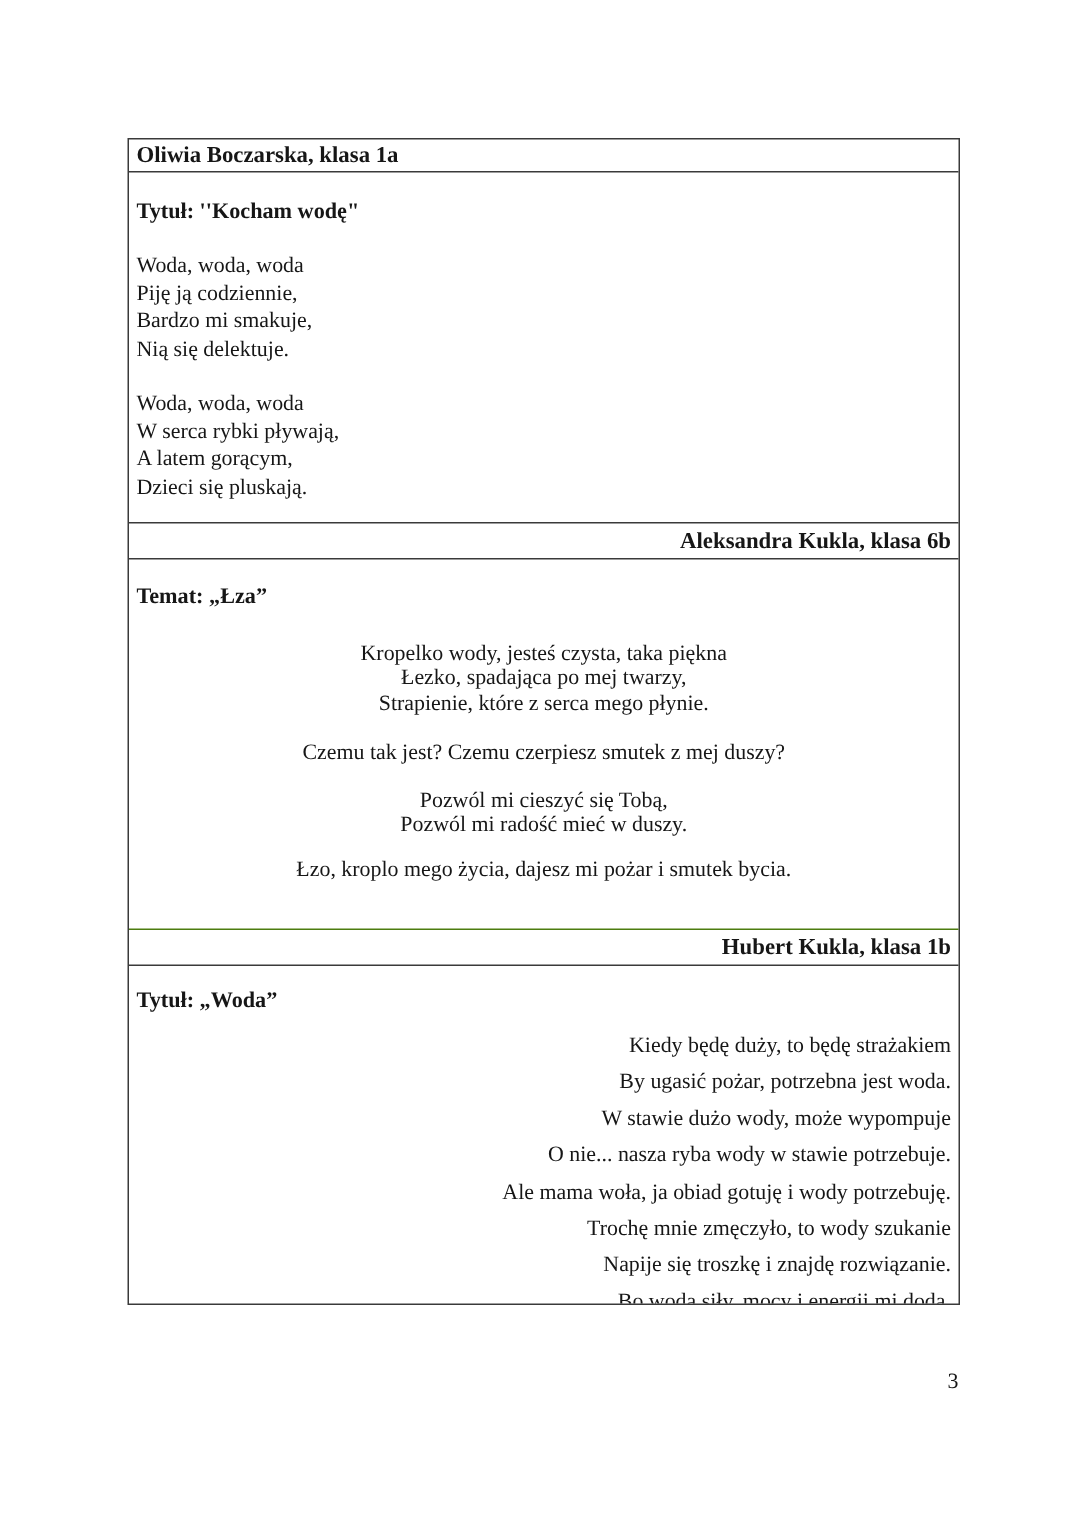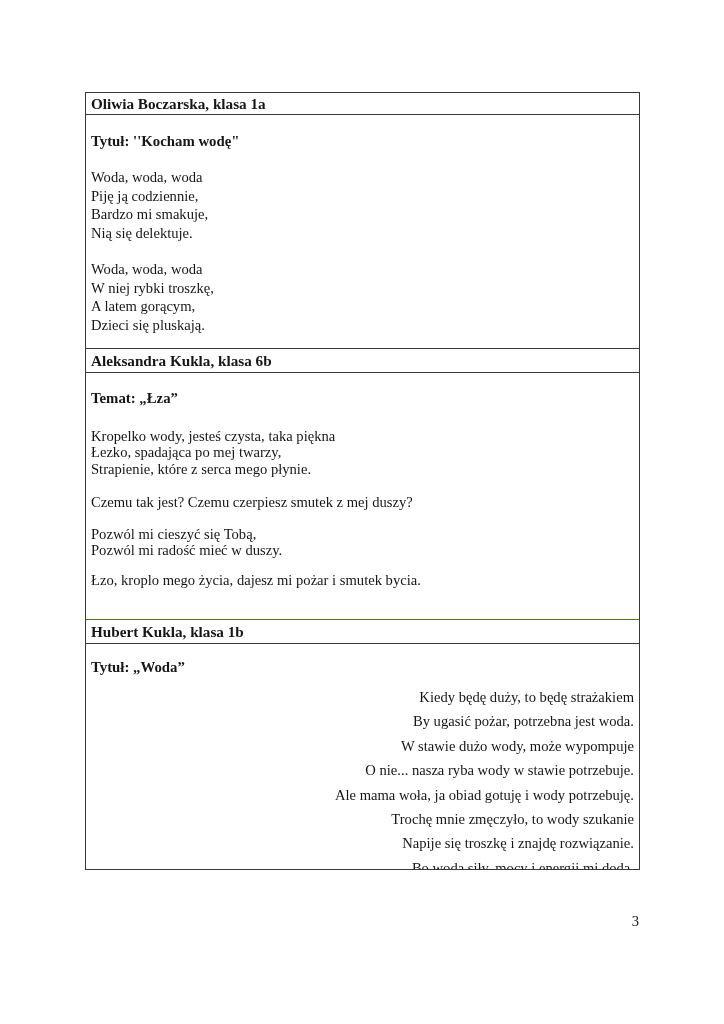--- a/index.html
+++ b/index.html
@@ -21,36 +21,36 @@
   }
   .sec-header {
     font-weight:bold;
     font-size:15.2px;
     line-height:18px;
     padding:2px 5px 0 5px;
     height:22px;
     border-bottom:1px solid #3a3a3a;
     white-space:nowrap;
   }
-  .sec-header.tall { height:24px; padding-top:3px; }
+  .sec-header.tall { height:24px; padding-top:3px;text-align:right; }
   .sec-body {
     padding:0 5px;
     overflow:hidden;
     font-size:14.6px;
   }
   .sec-body-1 { height:234px; border-bottom:1px solid #3a3a3a; }
   .sec-body-2 { height:247px; border-bottom:1px solid #4d7c0f; }
   .sec-body-3 { height:225px; }
   .poem-title { font-weight:bold; font-size:14.8px; }
   .t1 { margin-top:17px; line-height:18px; }
   .t2 { margin-top:17px; line-height:17px; }
   .t3 { margin-top:15px;  line-height:17px; }
   .sec-body-1 .stanza { margin-top:18px; }
   .sec-body-1 .line { line-height:18.5px; }
-  .sec-body-2 .line { line-height:16.3px; }
+  .sec-body-2 .line { line-height:16.3px;text-align:center; }
   .p-a { margin-top:21px; }
   .p-b { margin-top:17px; }
   .p-c { margin-top:16px; }
   .p-d { margin-top:13px; }
   .sec-body-3 .pline { line-height:17px; margin-top:7.4px;text-align:right; }
   .sec-body-3 .pline.first { margin-top:13px; }
   .page-number {
     position:absolute;
     top:913px; right:85px;
     font-size:14.6px;
@@ -69,21 +69,21 @@
       <div class="sec-body sec-body-1">
         <p class="poem-title t1">Tytuł: ''Kocham wodę"</p>
         <div class="stanza">
           <div class="line">Woda, woda, woda</div>
           <div class="line">Piję ją codziennie,</div>
           <div class="line">Bardzo mi smakuje,</div>
           <div class="line">Nią się delektuje.</div>
         </div>
         <div class="stanza">
           <div class="line">Woda, woda, woda</div>
-          <div class="line">W niej rybki troszkę,</div>
+          <div class="line">W serca rybki pływają,</div>
           <div class="line">A latem gorącym,</div>
           <div class="line">Dzieci się pluskają.</div>
         </div>
       </div>
     </div>
 
     <div class="section">
       <div class="sec-header tall">Aleksandra Kukla, klasa 6b</div>
       <div class="sec-body sec-body-2">
         <p class="poem-title t2">Temat: „Łza”</p>

